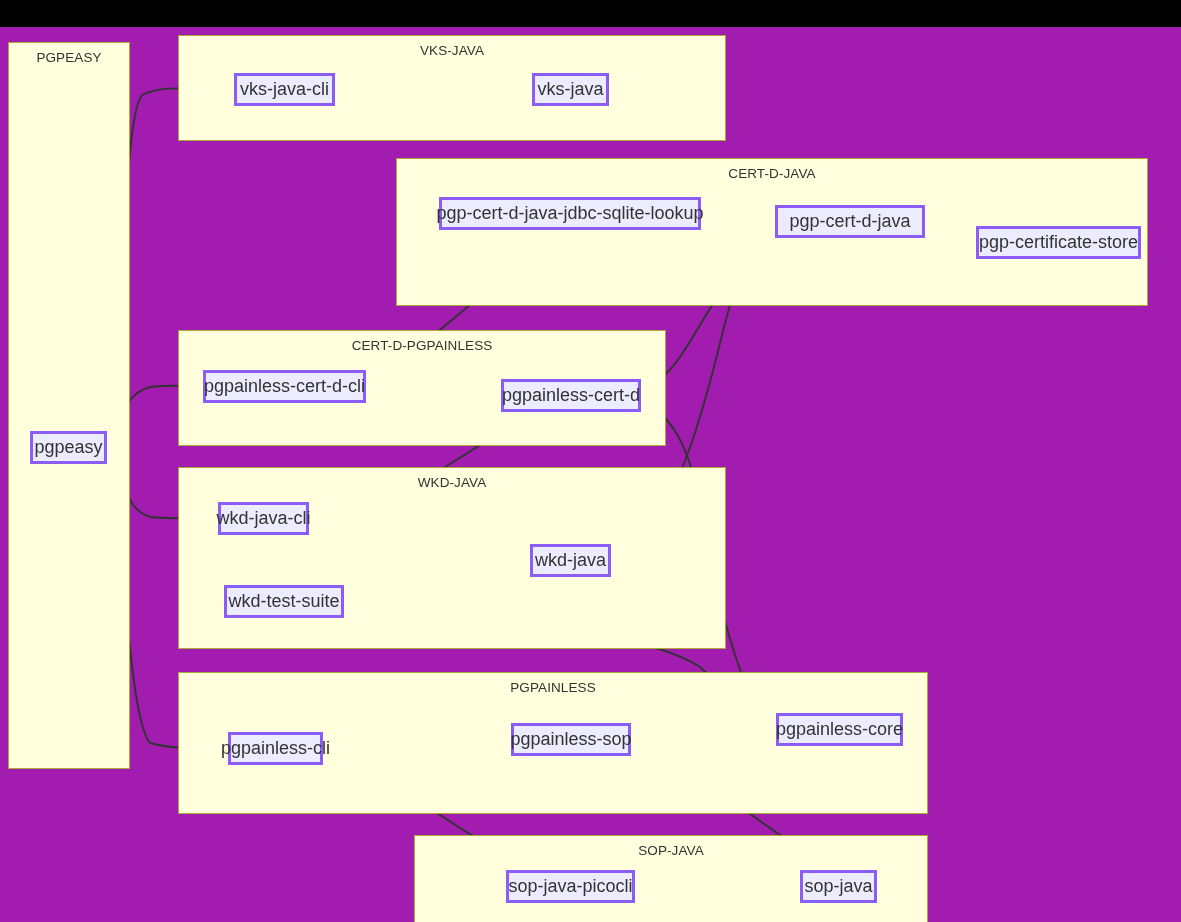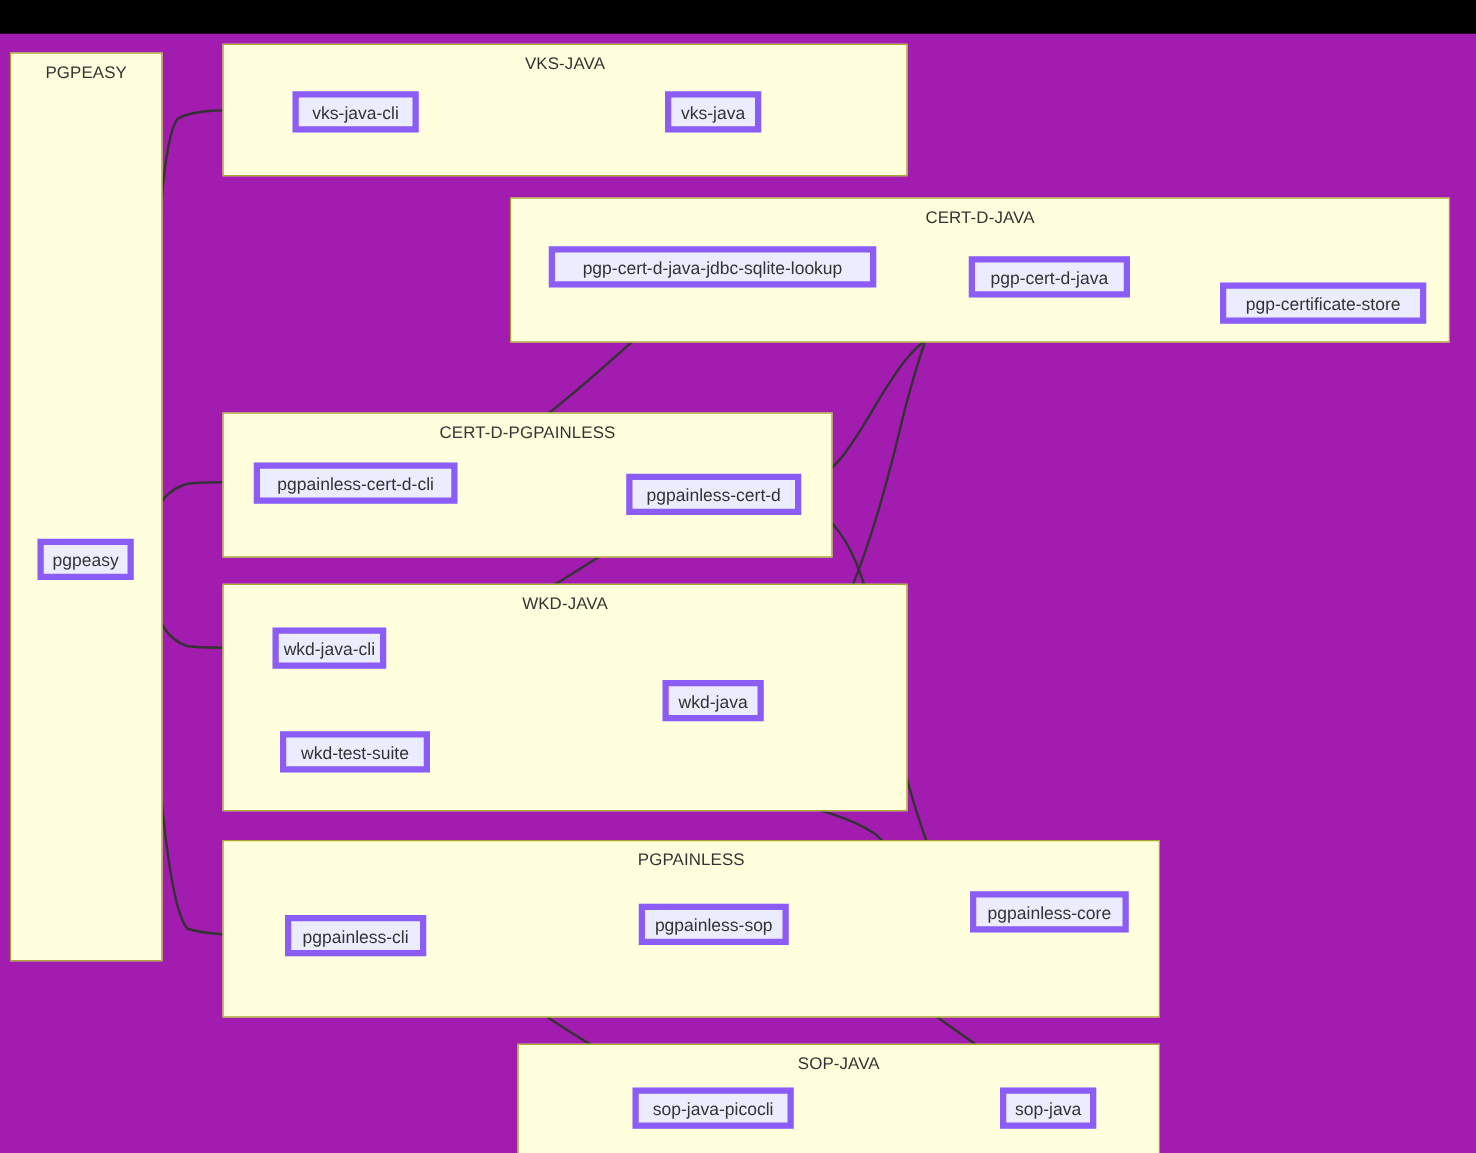--- a/index.html
+++ b/index.html
@@ -2,22 +2,22 @@
 <html><head>
 <meta charset="utf-8">
 <style>
   html,body{margin:0;padding:0;background:#000;}
   #stage{position:relative;width:1181px;height:922px;background:#a21caf;
          font-family:Liberation Sans, sans-serif;overflow:hidden;margin-top:27px;}
   svg#wires{position:absolute;left:0;top:0;width:1181px;height:922px;pointer-events:none;}
   .cluster{position:absolute;background:#ffffde;border:1px solid #aaaa33;box-sizing:border-box;}
   .cluster-label{position:absolute;top:7px;left:0;width:100%;text-align:center;
                  font-size:13.5px;color:#333333;letter-spacing:.1px;}
-  .node{position:absolute;background:#ececff;border:5px solid #8b5cf6;box-sizing:border-box;
-        display:flex;align-items:center;justify-content:center;color:#333333;font-size:14px;
+  .node{position:absolute;background:#ececff;border:3px solid #8b5cf6;box-sizing:border-box;
+        display:flex;align-items:center;justify-content:center;color:#333333;font-size:18px;
         white-space:nowrap;}
   .node span{pointer-events:none;}
 </style>
 </head>
 <body>
 
 <div id="stage">
   <svg id="wires" viewBox="0 0 1181 922">
     <defs>
       <marker id="arrow" markerWidth="9" markerHeight="7" refX="8.4" refY="3.5" orient="auto" markerUnits="strokeWidth">
@@ -48,21 +48,21 @@
         <path d="M635,859 L792,859" fill="none" stroke="#333333" stroke-width="1.9" marker-end="url(#arrow)"></path>
       </g>
   </svg>
   <div id="clusters">
       <div class="cluster" style="left: 8px; top: 15px; width: 122px; height: 727px;">
         <div class="cluster-label">PGPEASY</div>
       </div>
       <div class="cluster" style="left: 178px; top: 8px; width: 548px; height: 106px;">
         <div class="cluster-label">VKS-JAVA</div>
       </div>
-      <div class="cluster" style="left: 408px; top: 131px; width: 752px; height: 116px;">
+      <div class="cluster" style="left: 396px; top: 131px; width: 752px; height: 148px;">
         <div class="cluster-label">CERT-D-JAVA</div>
       </div>
       <div class="cluster" style="left: 178px; top: 303px; width: 488px; height: 116px;">
         <div class="cluster-label">CERT-D-PGPAINLESS</div>
       </div>
       <div class="cluster" style="left: 178px; top: 440px; width: 548px; height: 182px;">
         <div class="cluster-label">WKD-JAVA</div>
       </div>
       <div class="cluster" style="left: 178px; top: 645px; width: 750px; height: 142px;">
         <div class="cluster-label">PGPAINLESS</div>
@@ -77,42 +77,42 @@
       </div>
       <div class="node" style="left: 234px; top: 46px; width: 101px; height: 33px;">
         <span>vks-java-cli</span>
       </div>
       <div class="node" style="left: 532px; top: 46px; width: 77px; height: 33px;">
         <span>vks-java</span>
       </div>
       <div class="node" style="left: 439px; top: 170px; width: 262px; height: 33px;">
         <span>pgp-cert-d-java-jdbc-sqlite-lookup</span>
       </div>
-      <div class="node" style="left: 775px; top: 178px; width: 129px; height: 33px;">
+      <div class="node" style="left: 775px; top: 178px; width: 150px; height: 33px;">
         <span>pgp-cert-d-java</span>
       </div>
       <div class="node" style="left: 976px; top: 199px; width: 165px; height: 33px;">
         <span>pgp-certificate-store</span>
       </div>
       <div class="node" style="left: 203px; top: 343px; width: 163px; height: 33px;">
         <span>pgpainless-cert-d-cli</span>
       </div>
       <div class="node" style="left: 501px; top: 352px; width: 140px; height: 33px;">
         <span>pgpainless-cert-d</span>
       </div>
       <div class="node" style="left: 218px; top: 475px; width: 91px; height: 33px;">
         <span>wkd-java-cli</span>
       </div>
       <div class="node" style="left: 530px; top: 517px; width: 81px; height: 33px;">
         <span>wkd-java</span>
       </div>
       <div class="node" style="left: 224px; top: 558px; width: 120px; height: 33px;">
         <span>wkd-test-suite</span>
       </div>
-      <div class="node" style="left: 228px; top: 705px; width: 113px; height: 33px;">
+      <div class="node" style="left: 228px; top: 705px; width: 95px; height: 33px;">
         <span>pgpainless-cli</span>
       </div>
       <div class="node" style="left: 511px; top: 696px; width: 120px; height: 33px; align-items: center;">
         <span>pgpainless-sop</span>
       </div>
       <div class="node" style="left: 776px; top: 686px; width: 127px; height: 33px;">
         <span>pgpainless-core</span>
       </div>
       <div class="node" style="left: 506px; top: 843px; width: 129px; height: 33px;">
         <span>sop-java-picocli</span>

